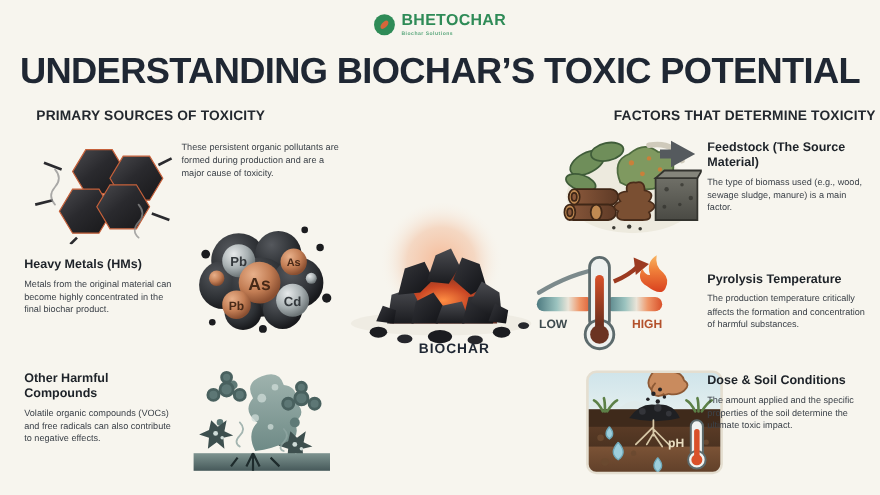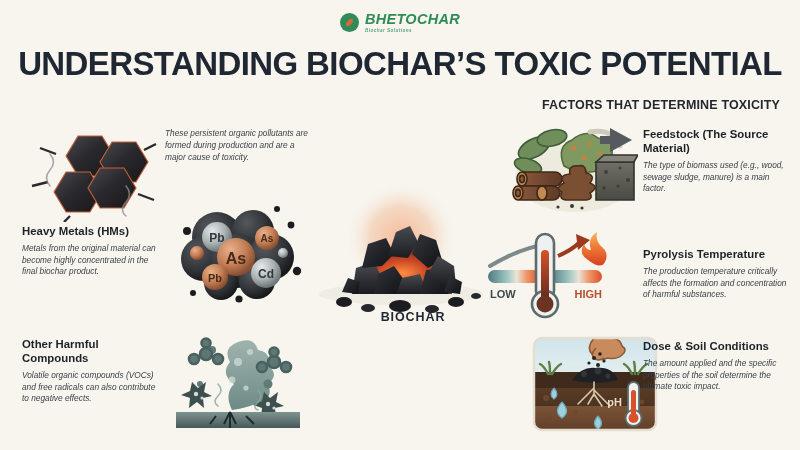--- a/index.html
+++ b/index.html
@@ -9,21 +9,21 @@
     background: #f7f5ee;
     position: relative;
     overflow: hidden;
     color: #222;
   }
   .page { position: relative; width: 800px; height: 450px; background: #f7f5ee; }
 
   
   .brand {
     position: absolute; top: 12px; left: 0; width: 800px;
-    display: flex; align-items: center; justify-content: center; gap: 6px; font-style: italic;
+    display: flex; align-items: center; justify-content: center; gap: 6px;
   }
   .brand-mark {
     width: 19px; height: 19px; border-radius: 50%;
     background: #2f8b57; display: flex; align-items: center; justify-content: center;
   }
   .brand-mark i {
     display: block; width: 9px; height: 5px; background: #d8663a;
     border-radius: 60% 40% 60% 40%; transform: rotate(-38deg);
   }
   .brand-text { display: flex; flex-direction: column; line-height: 1; }
@@ -38,29 +38,29 @@
     position: absolute; top: 45px; left: 0; width: 800px; text-align: center;
     font-size: 33px; font-weight: bold; letter-spacing: -.6px;
     color: #1f2733; white-space: nowrap;
   }
 
   .col-head {
     position: absolute; top: 98px;
     font-size: 12.5px; font-weight: bold; color: #23282e; letter-spacing: .15px;
   }
   .col-head.left { left: 33px; }
-  .col-head.right { right: 20px; padding-left: 41px; }
+  .col-head.right { right: 4px; padding-left: 41px; }
 
   
   .tblock { position: absolute; }
   .tblock h3 {
     font-size: 11.4px; font-weight: bold; color: #1d2228; line-height: 1.22; margin-bottom: 4px;
   }
   .tblock p {
-    font-size: 8.3px; color: #3c4249; line-height: 1.42; font-style: italic;
+    font-size: 8.3px; color: #3c4249; line-height: 1.42;
   }
 
   
   .art { position: absolute; }
   .art svg { display: block; }
 
   
   .center-label {
     position: absolute; left: 0; width: 800px; text-align: center; top: 310px;
     font-size: 12.5px; font-weight: bold; letter-spacing: .9px; color: #1f2733; padding-left: 26px;
@@ -76,20 +76,21 @@
         <i></i>
       </span>
     <span class="brand-text">
       <span class="brand-name">BHETOCHAR</span>
       <span class="brand-tag">Biochar Solutions</span>
     </span>
   </div>
 
   <div class="title">UNDERSTANDING BIOCHAR’S TOXIC POTENTIAL</div>
 
+  <div class="col-head left">PRIMARY SOURCES OF TOXICITY</div>
   <div class="col-head right">FACTORS THAT DETERMINE TOXICITY</div>
 
   <div class="art" style="left:296px; top:182px;">
     <svg width="210" height="135" viewBox="0 0 210 135">
       <defs>
         <radialGradient id="glow" cx="50%" cy="48%" r="50%">
           <stop offset="0%" stop-color="#f6b894" stop-opacity=".95"></stop>
           <stop offset="55%" stop-color="#f3c4a6" stop-opacity=".6"></stop>
           <stop offset="100%" stop-color="#f7f5ee" stop-opacity="0"></stop>
         </radialGradient>
@@ -157,21 +158,21 @@
       <g stroke="#8f8f8f" stroke-width="1.6" fill="none" opacity=".75" stroke-linecap="round">
         <path d="M24 30 q7 8 0 16 q-7 8 0 16"></path>
         <path d="M100 62 q7 8 0 16 q-7 8 0 14"></path>
       </g>
     </svg>
   </div>
   <div class="tblock" style="left:165px; top:128px; width:148px;">
     <p>These persistent organic pollutants are formed during production and are a major cause of toxicity.</p>
   </div>
 
-  <div class="tblock" style="left:22px; top:225px; width:140px;">
+  <div class="tblock" style="left:22px; top:235px; width:140px;">
     <h3>Heavy Metals (HMs)</h3>
     <p>Metals from the original material can become highly concentrated in the final biochar product.</p>
   </div>
   <div class="art" style="left:173px; top:197px;">
     <svg width="134" height="108" viewBox="0 0 134 108">
       <defs>
         <radialGradient id="sph-gray" cx="35%" cy="30%" r="70%">
           <stop offset="0%" stop-color="#e6e9ea"></stop>
             <stop offset="60%" stop-color="#a9b1b3"></stop>
             <stop offset="100%" stop-color="#6d7577"></stop>

